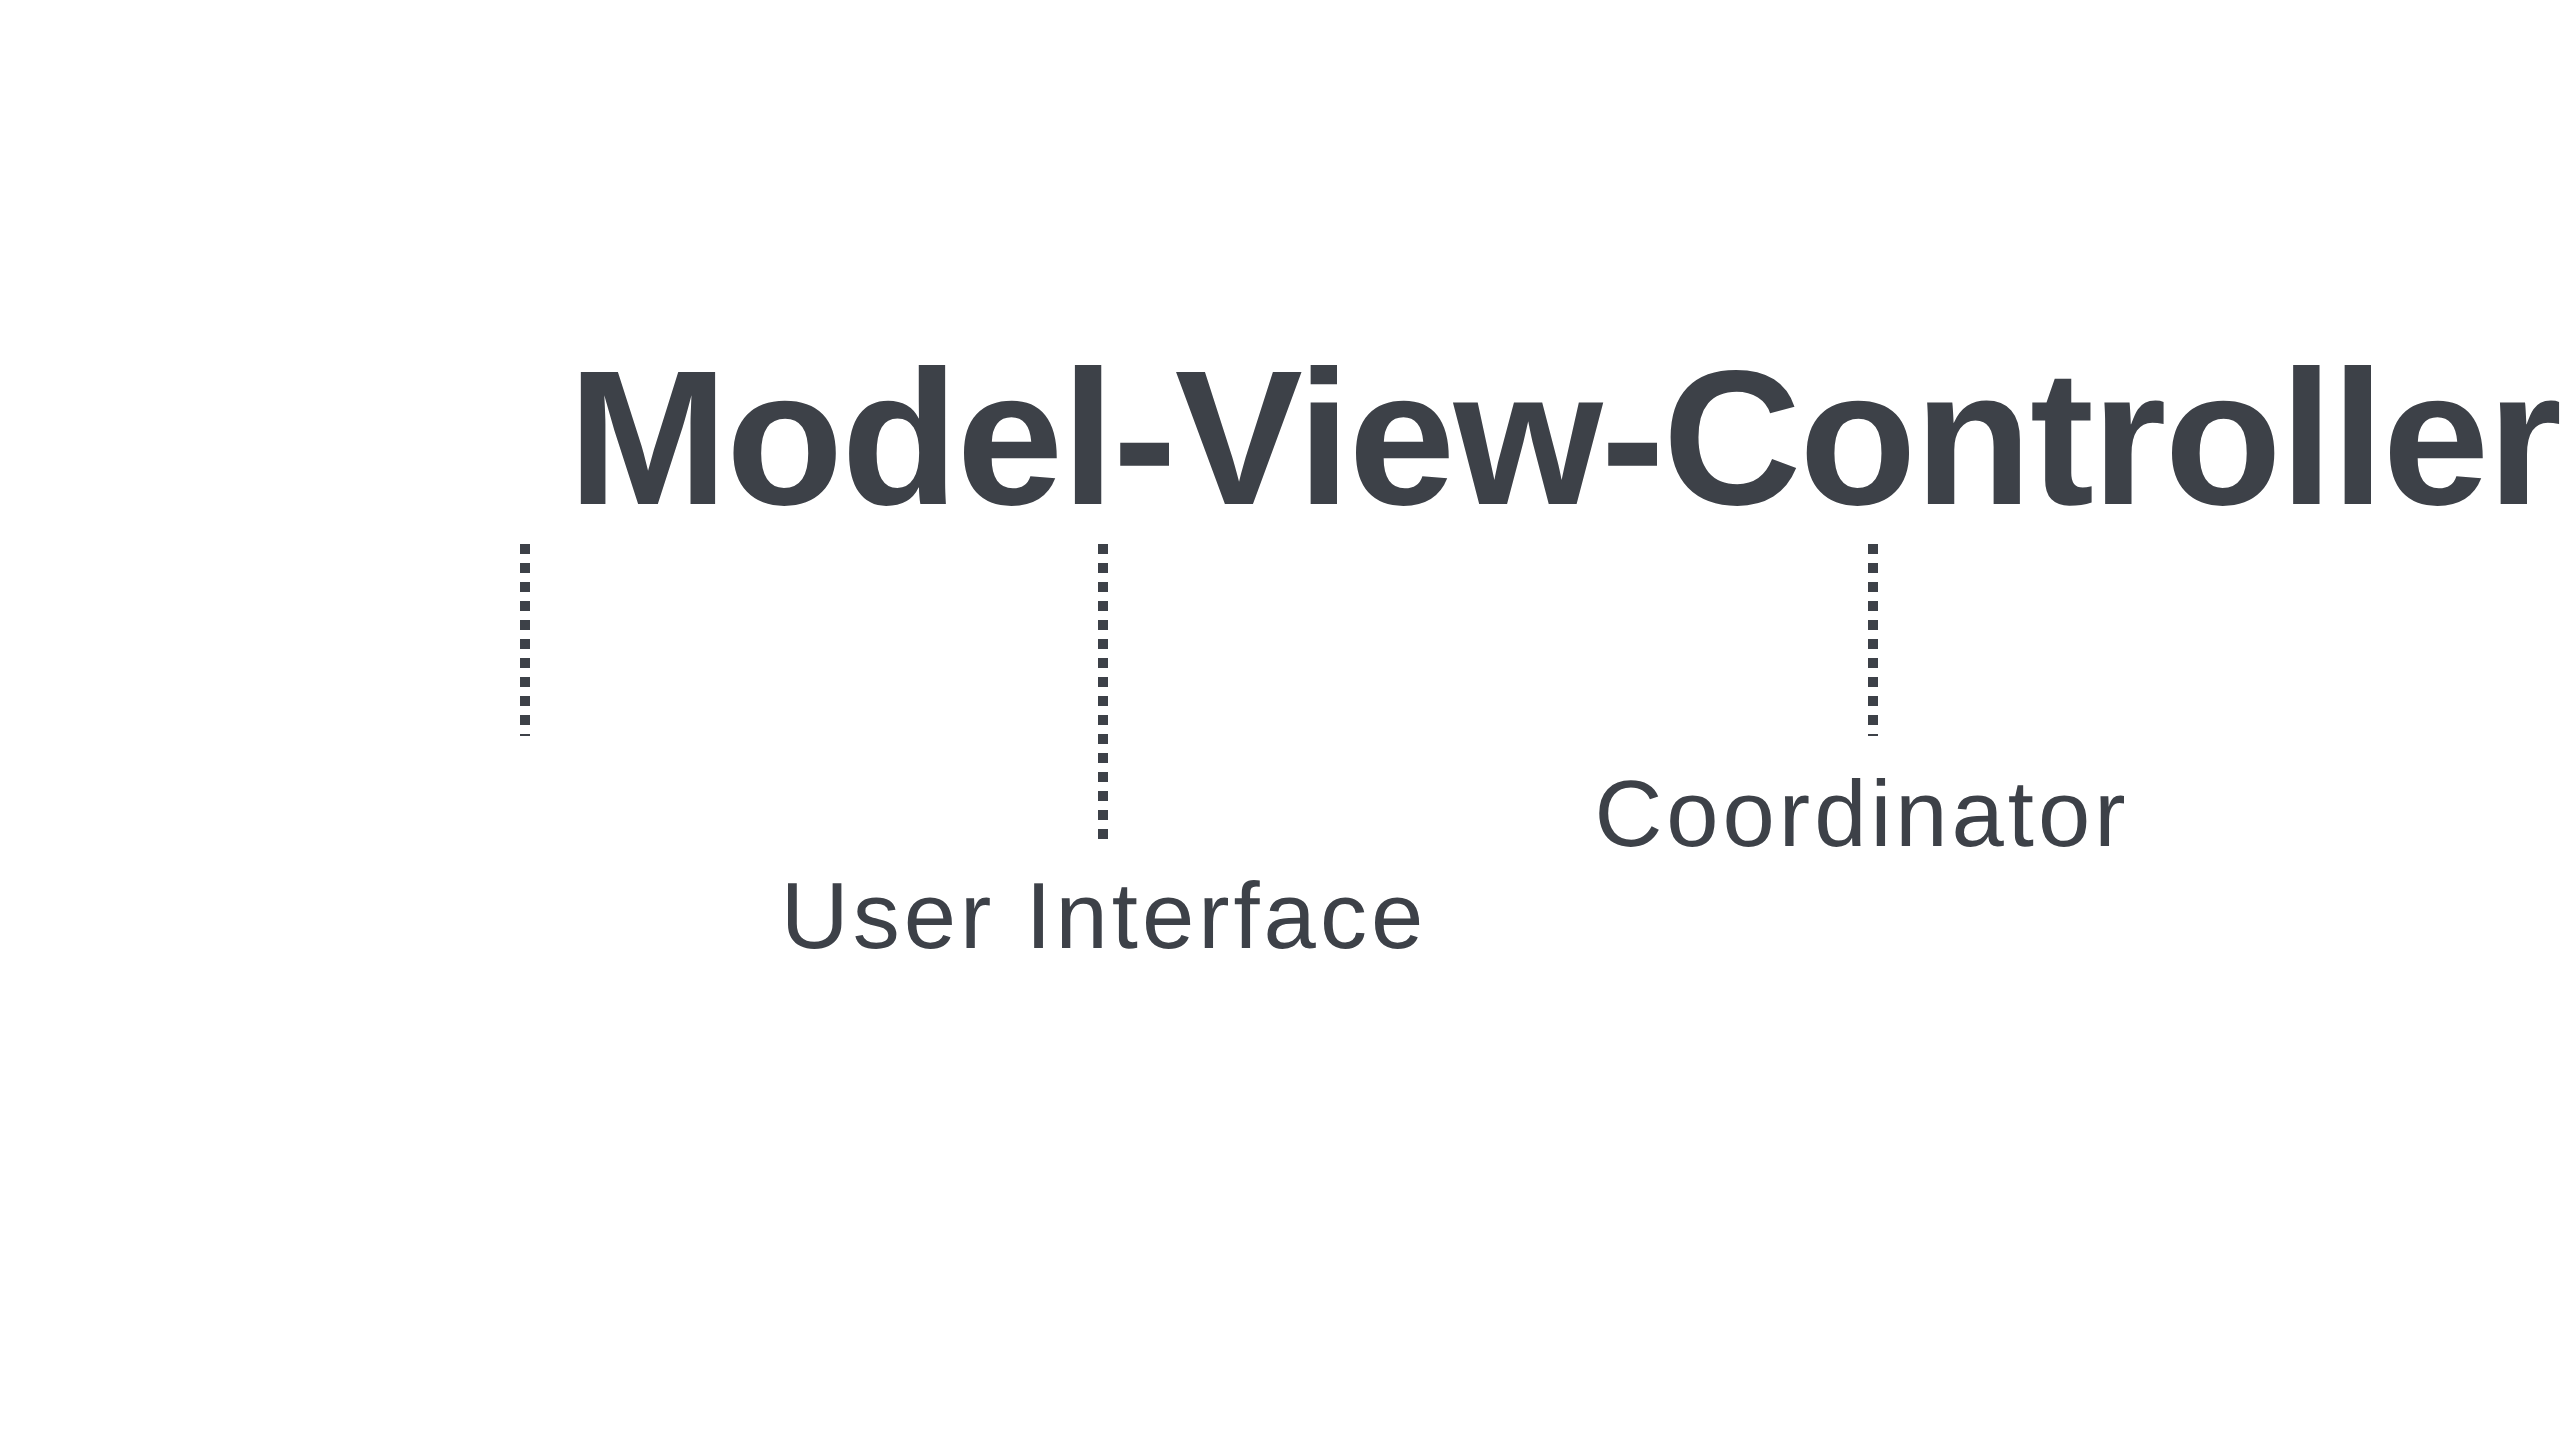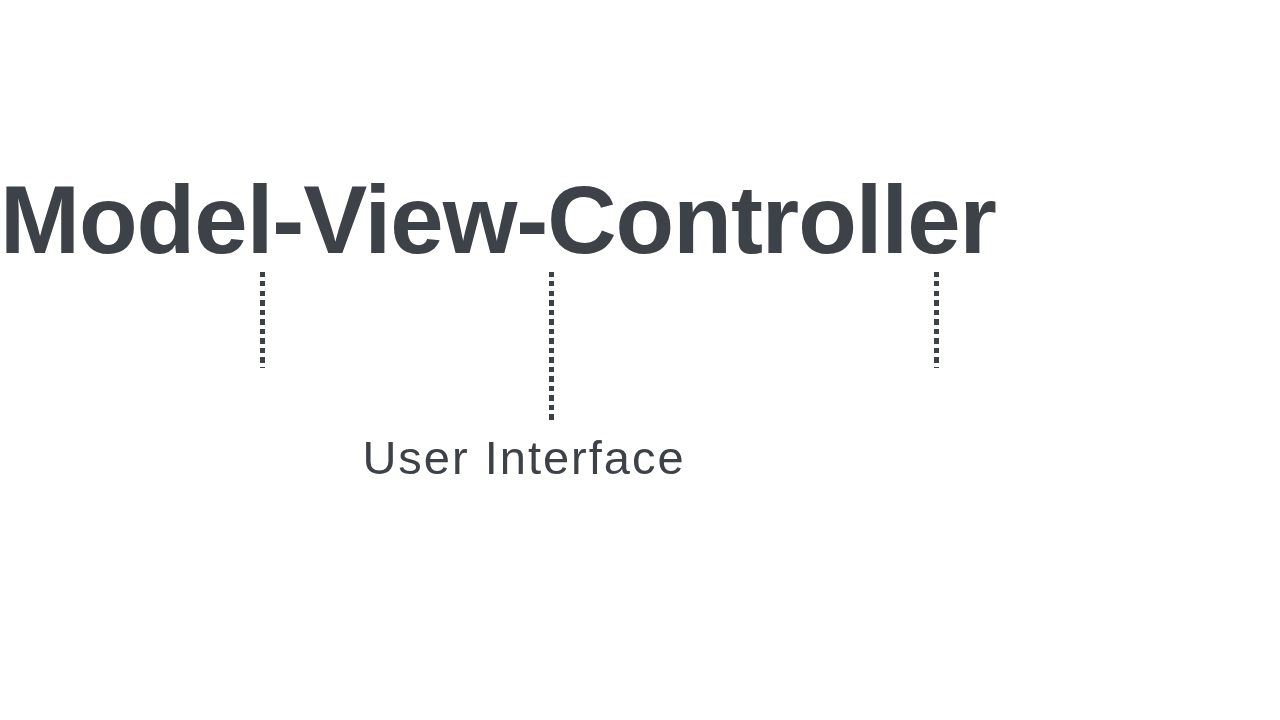--- a/index.html
+++ b/index.html
@@ -16,21 +16,21 @@
   .canvas {
     position: relative;
     width: 1280px; height: 720px;
     background: var(--bg);
   }
   .title {
     position: absolute;
     top: 172px;
     left: 0;
     width: 1280px;
-    text-align: left;
+    text-align: right;
     font-size: 96px;
     font-weight: 700;
     letter-spacing: -1px;
     color: var(--ink);
     line-height: 1;
     white-space: nowrap;
   }
   .connector {
     position: absolute;
     width: 5px;
@@ -49,33 +49,34 @@
     position: absolute;
     transform: translateX(-50%);
     font-size: 47px;
     font-weight: 400;
     letter-spacing: 2px;
     color: var(--ink);
     line-height: 1;
     white-space: nowrap;
   }
   .node-label.model      { left: 251px; top: 387px; }
-  .node-label.view       { left: 524px; top: 434px; }
+  .node-label.view       { left: 552px; top: 434px; }
   .node-label.controller { left: 931px; top: 383px; }
 </style>
 </head>
 <body>
 
 <div class="canvas">
 
   <h1 class="title">Model-View-Controller</h1>
 
   <div class="connector model"></div>
 
   <div class="connector view"></div>
 
   <div class="connector controller"></div>
 
 
   <div class="node-label view">User Interface</div>
 
+  <div class="node-label controller">Coordinator</div>
 
 </div>
 
 </body></html>

